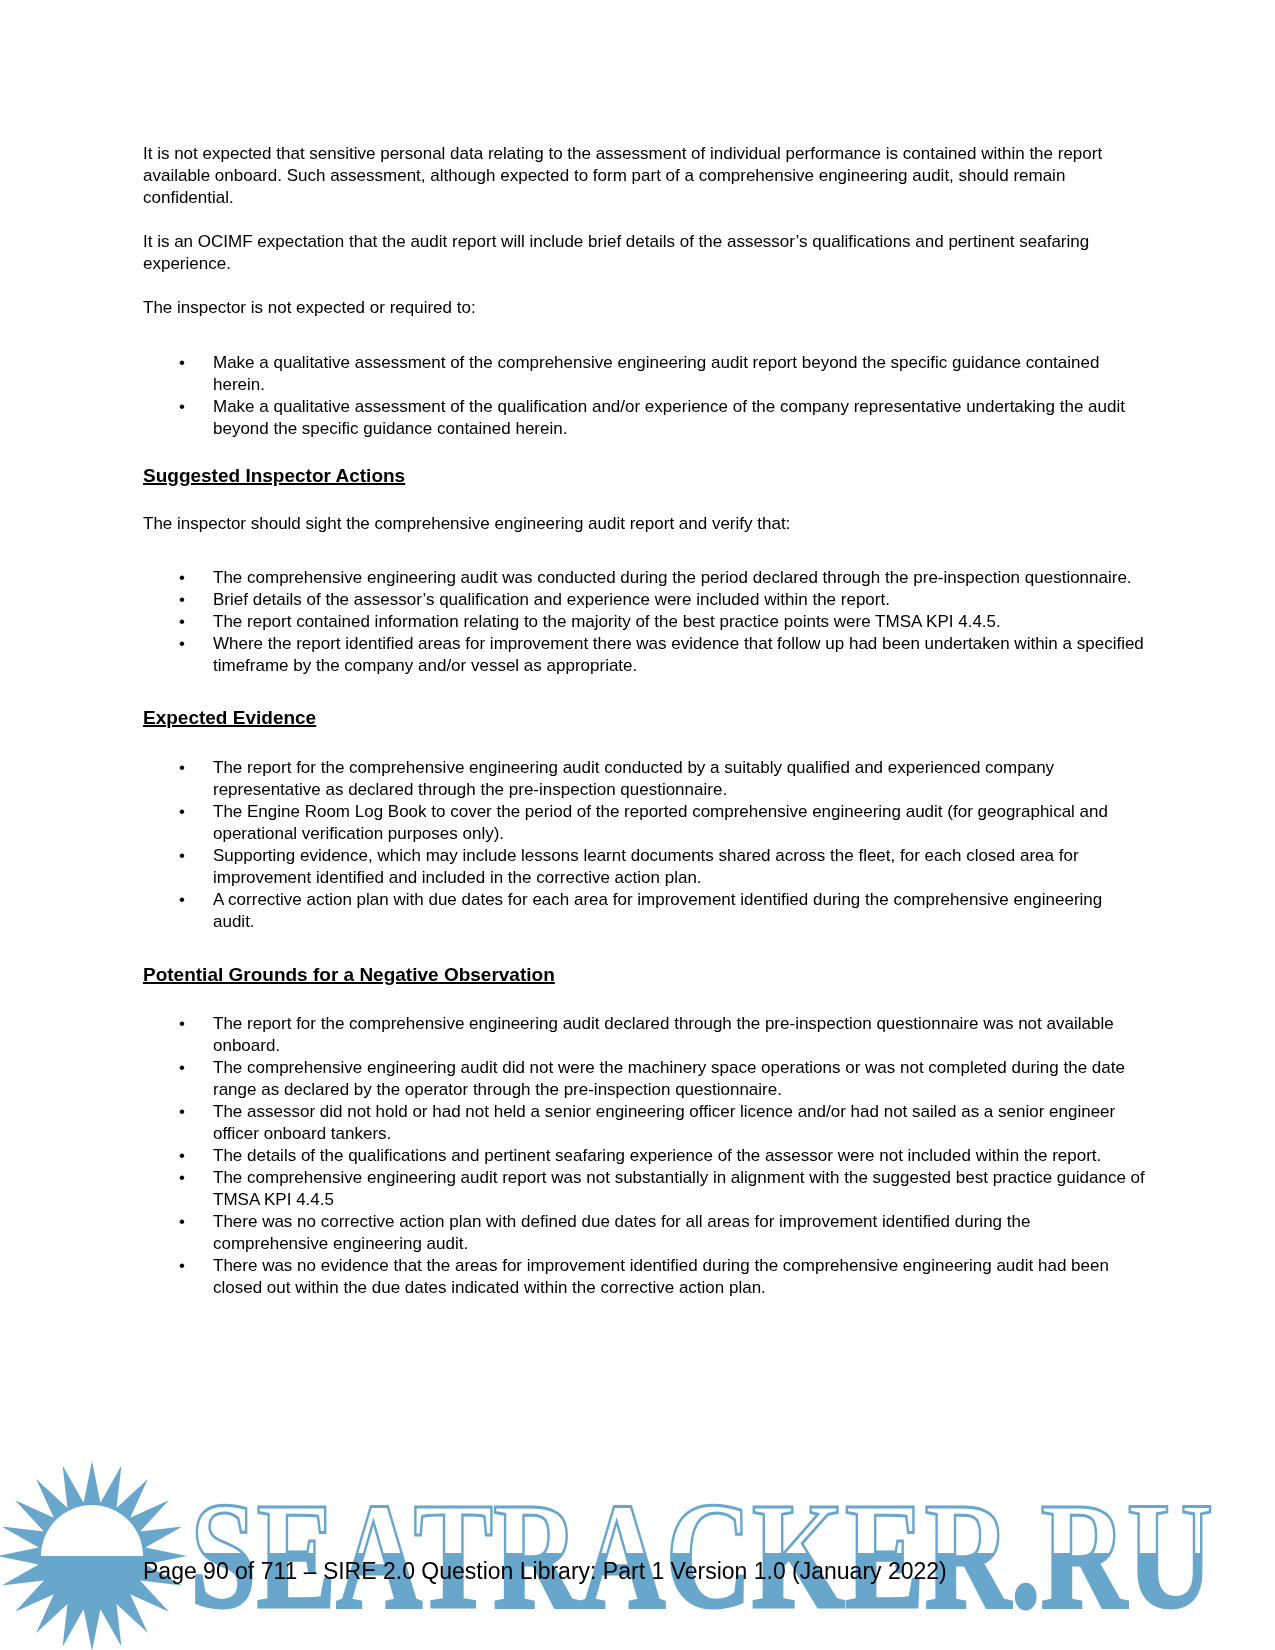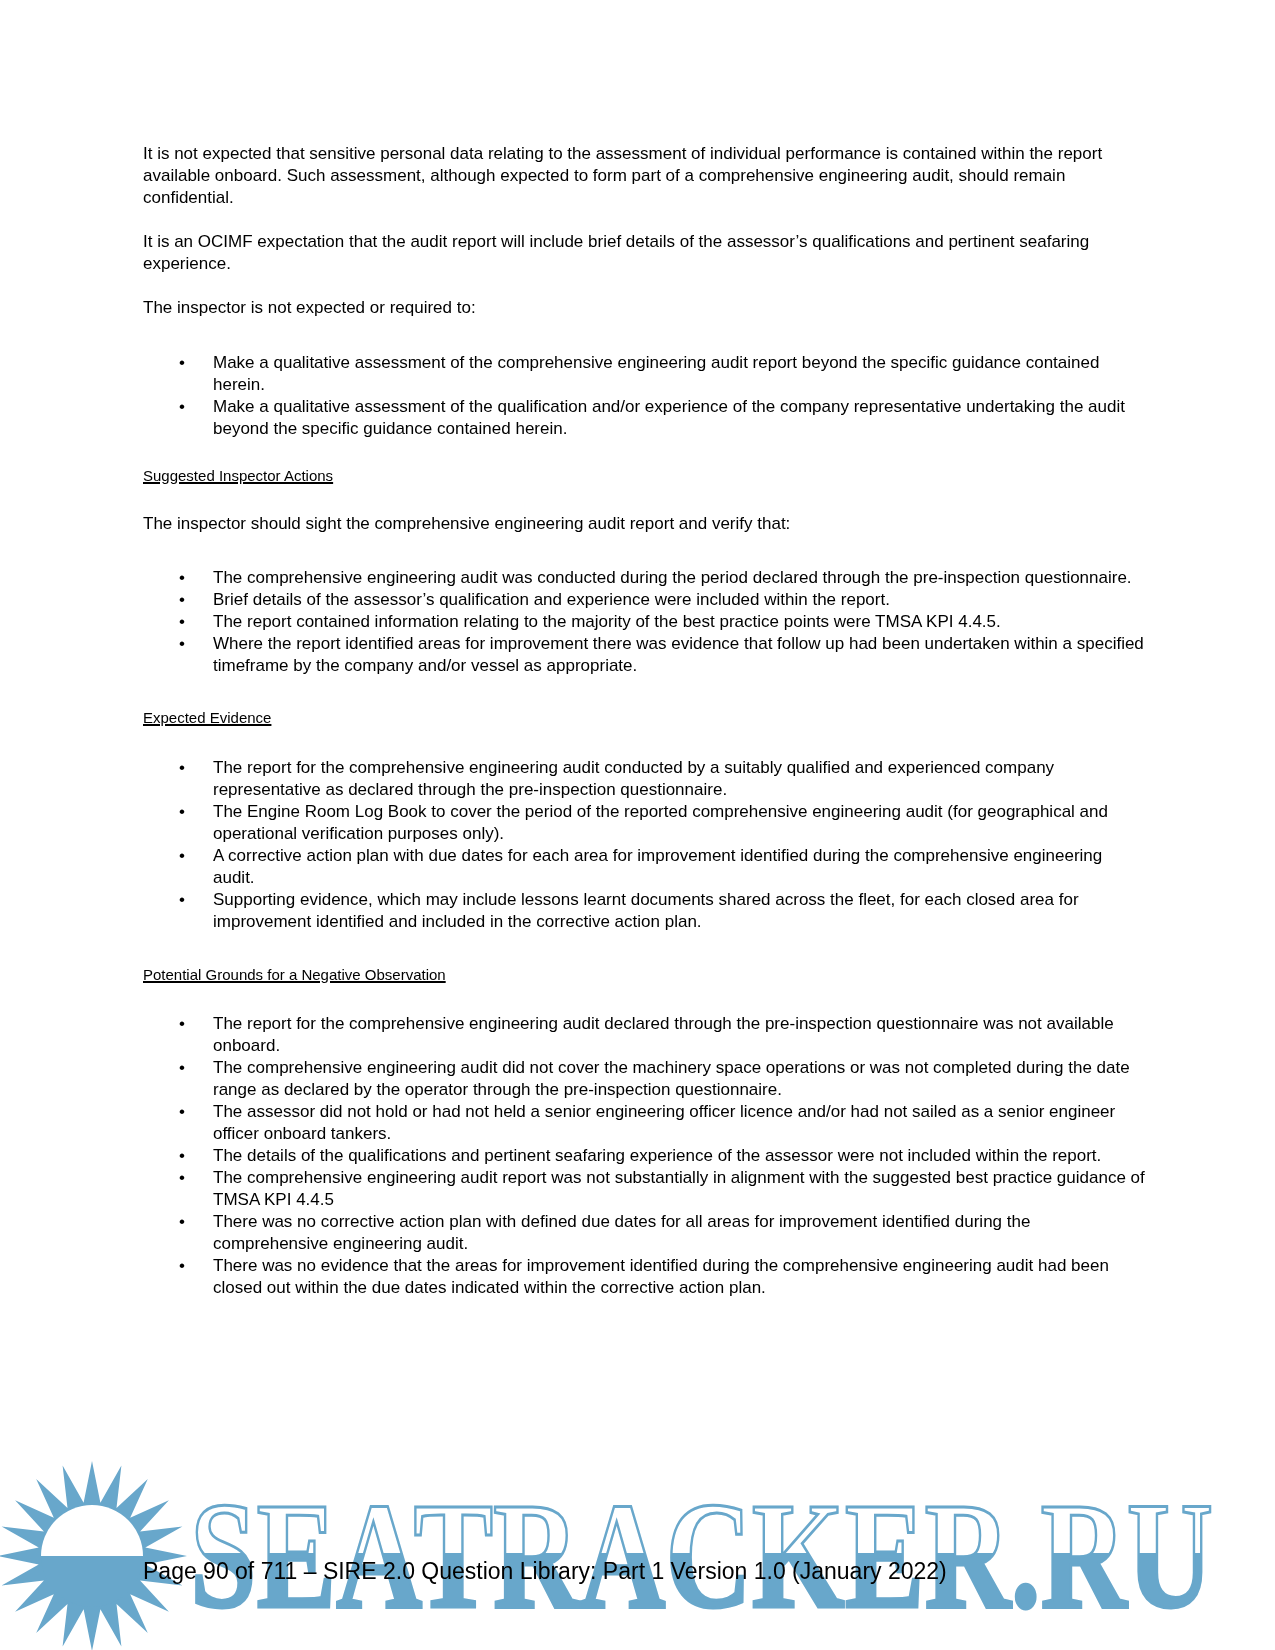--- a/index.html
+++ b/index.html
@@ -13,22 +13,22 @@
   }
   .content {
     position: absolute;
     left: 143px; top: 143px;
     width: 1005px;
     font-size: 17px;
     line-height: 22px;
   }
   .content p, .content h2, .content ul { margin: 0; padding: 0; }
   .content h2 {
-    font-size: 15px;
-    font-weight: normal;
+    font-size: 19px;
+    font-weight: bold;
     text-decoration: underline;
     text-decoration-thickness: 2px;
   }
   ul.doc-list { list-style: none; }
   ul.doc-list li { position: relative; padding-left: 70px; }
   ul.doc-list li::before {
     content: "\2022";
     position: absolute;
     left: 36px; top: 0;
   }
@@ -99,29 +99,29 @@
     <li>Brief details of the assessor’s qualification and experience were included within the report.</li>
     <li>The report contained information relating to the majority of the best practice points were TMSA KPI 4.4.5.</li>
     <li>Where the report identified areas for improvement there was evidence that follow up had been undertaken within a specified timeframe by the company and/or vessel as appropriate.</li>
   </ul>
 
   <h2 class="mt30">Expected Evidence</h2>
 
   <ul class="doc-list mt28">
     <li>The report for the comprehensive engineering audit conducted by a suitably qualified and experienced company representative as declared through the pre-inspection questionnaire.</li>
     <li>The Engine Room Log Book to cover the period of the reported comprehensive engineering audit (for geographical and operational verification purposes only).</li>
+    <li>Supporting evidence, which may include lessons learnt documents shared across the fleet, for each closed area for improvement identified and included in the corrective action plan.</li>
     <li>A corrective action plan with due dates for each area for improvement identified during the comprehensive engineering audit.</li>
-    <li>Supporting evidence, which may include lessons learnt documents shared across the fleet, for each closed area for improvement identified and included in the corrective action plan.</li>
   </ul>
 
   <h2 class="mt31">Potential Grounds for a Negative Observation</h2>
 
   <ul class="doc-list mt27">
     <li>The report for the comprehensive engineering audit declared through the pre-inspection questionnaire was not available onboard.</li>
-    <li>The comprehensive engineering audit did not cover the machinery space operations or was not completed during the date range as declared by the operator through the pre-inspection questionnaire.</li>
+    <li>The comprehensive engineering audit did not were the machinery space operations or was not completed during the date range as declared by the operator through the pre-inspection questionnaire.</li>
     <li>The assessor did not hold or had not held a senior engineering officer licence and/or had not sailed as a senior engineer officer onboard tankers.</li>
     <li>The details of the qualifications and pertinent seafaring experience of the assessor were not included within the report.</li>
     <li>The comprehensive engineering audit report was not substantially in alignment with the suggested best practice guidance of TMSA KPI 4.4.5</li>
     <li>There was no corrective action plan with defined due dates for all areas for improvement identified during the comprehensive engineering audit.</li>
     <li>There was no evidence that the areas for improvement identified during the comprehensive engineering audit had been closed out within the due dates indicated within the corrective action plan.</li>
   </ul>
 </div>
 
 <div class="footer">Page 90 of 711 – SIRE 2.0 Question Library: Part 1 Version 1.0 (January 2022)</div>
 

